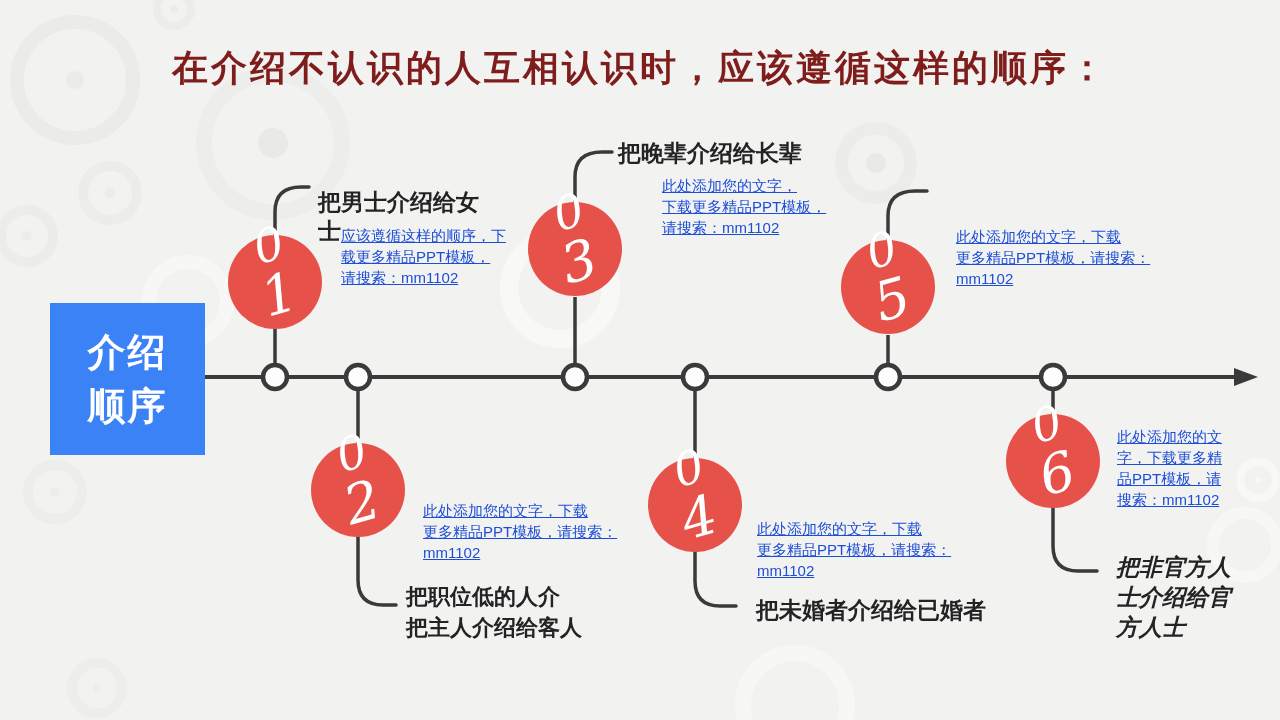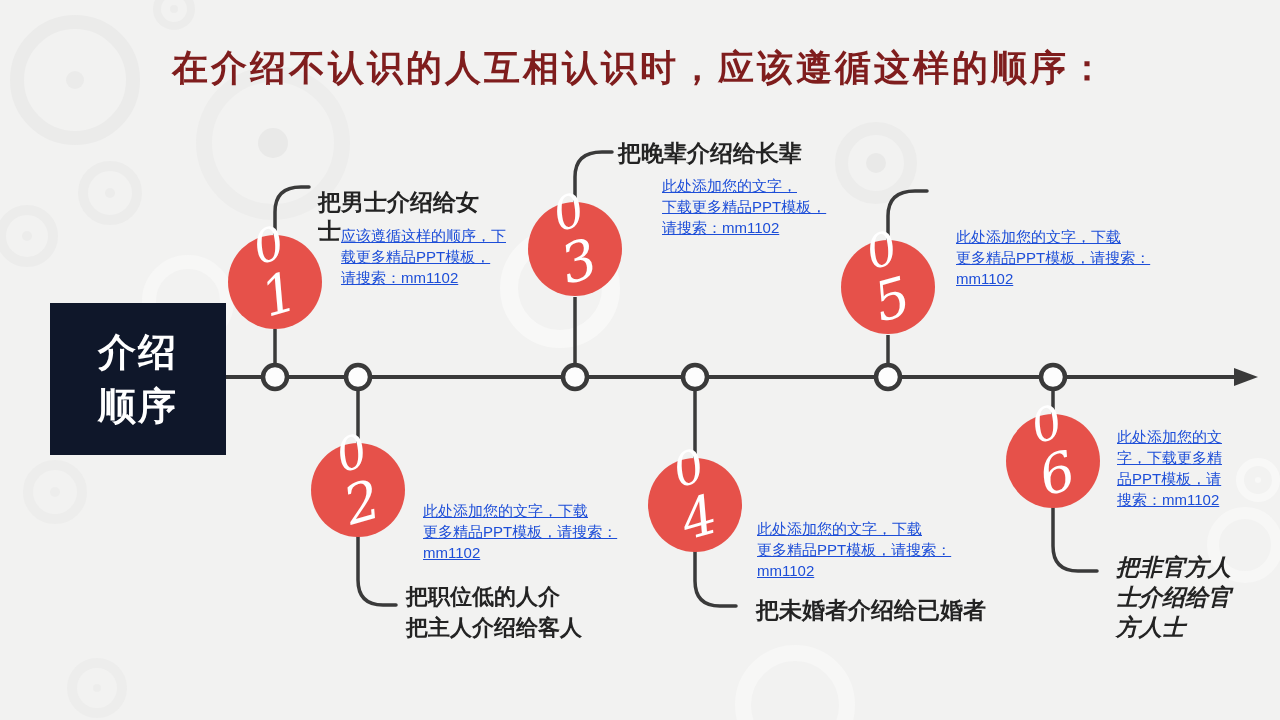--- a/index.html
+++ b/index.html
@@ -14,22 +14,22 @@
   
   .decor{z-index:0;}
   .graphic{position:absolute;left:0;top:0;z-index:2;}
   
   .title{
     position:absolute;left:0;top:44px;width:1280px;text-align:center;
     font-size:36px;font-weight:bold;color:#7f1d1d;letter-spacing:3px;z-index:3;
   }
   
   .side-box{
-    position:absolute;left:50px;top:303px;width:176px;height:152px;
-    background:#0f172a;display:flex;align-items:center;justify-content:center;
+    position:absolute;left:50px;top:303px;width:155px;height:152px;
+    background:#3b82f6;display:flex;align-items:center;justify-content:center;
     z-index:3;
   }
   .side-box .side-label{
     color:#ffffff;font-size:38px;font-weight:bold;line-height:54px;
     text-align:center;white-space:pre-line;letter-spacing:2px;
   }
   
   .bubble{position:absolute;width:94px;height:94px;border-radius:50%;background:#e6514a;z-index:3;}
   .bubble .num-top,.bubble .num-bottom{
     position:absolute;color:#ffffff;font-family:"DejaVu Serif",serif;font-style:italic;

